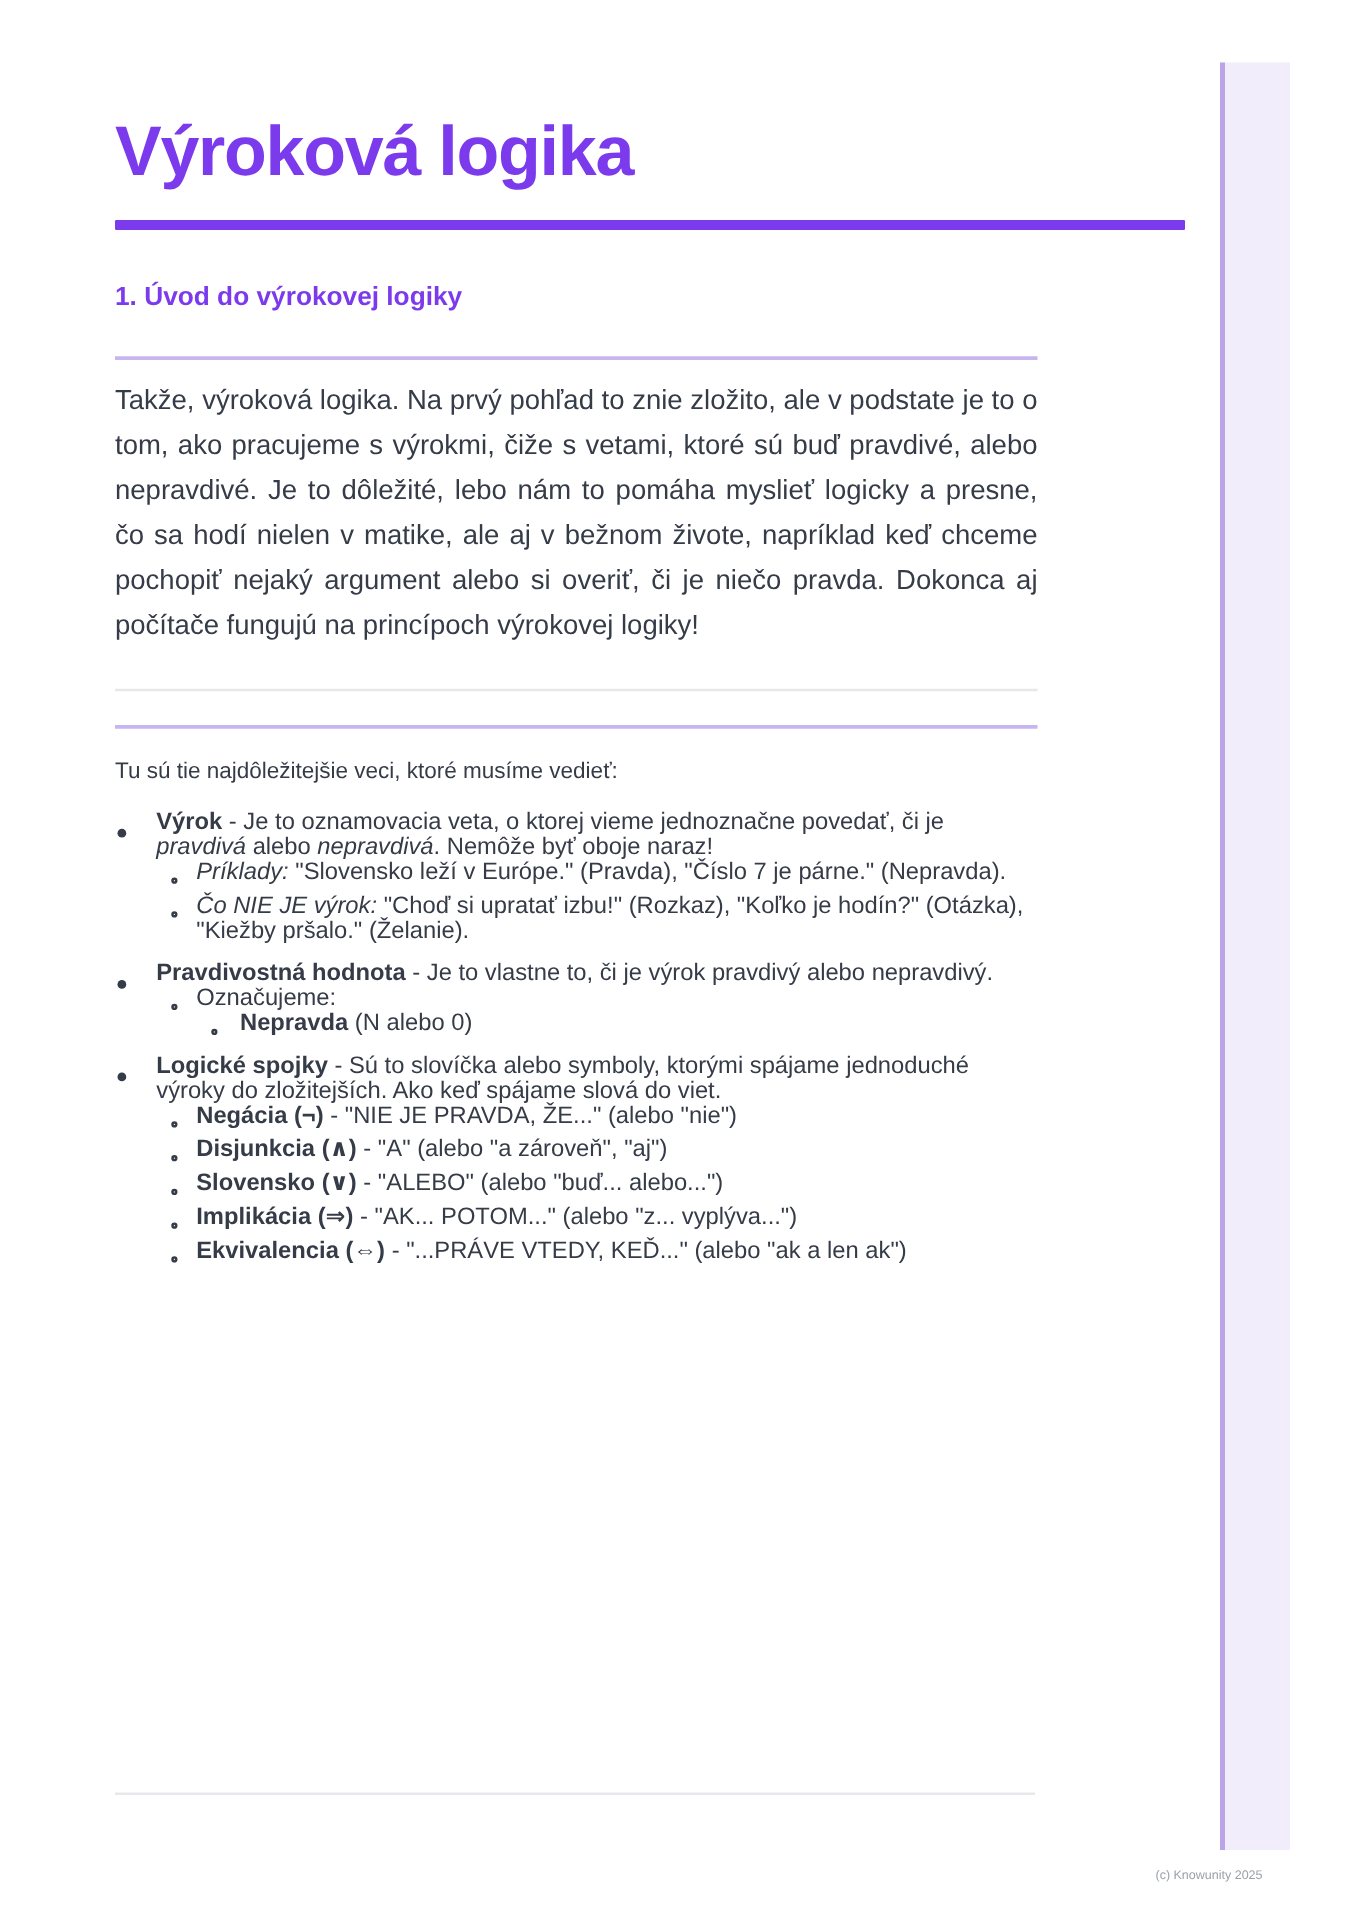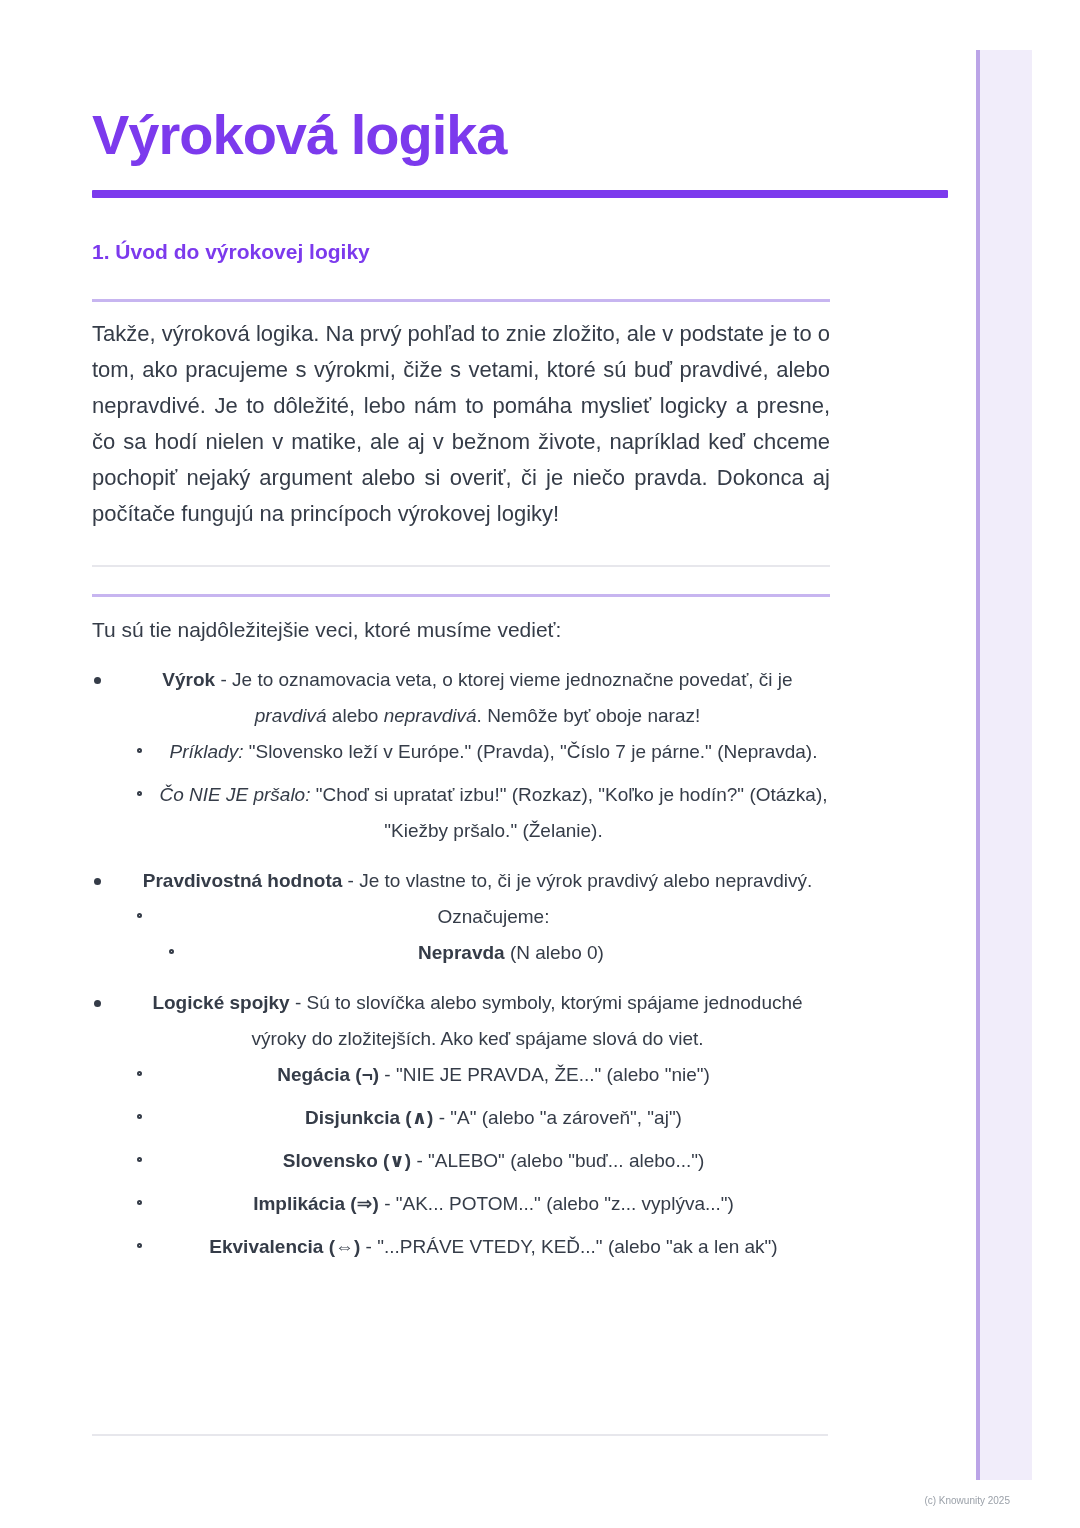--- a/index.html
+++ b/index.html
@@ -16,21 +16,21 @@
   body{
     width:1080px;height:1528px;
     background:#ffffff;
     position:relative;
     overflow:hidden;
     font-family:"Liberation Sans","DejaVu Sans",sans-serif;
     color:var(--text);
   }
   .content{
     position:absolute;
-    left:92px;top:14px;
+    left:92px;top:0;
     width:738px;
   }
   h1.page-title{
     margin:90px 0 0 0;
     font-size:56px;
     line-height:62px;
     font-weight:700;
     letter-spacing:-1px;
     color:var(--accent);
   }
@@ -55,31 +55,31 @@
     background:var(--accent-light);
   }
   p.body-par{
     margin:14px 0 0 0;
     font-size:22px;
     line-height:36px;
     text-align:justify;
   }
   p.lead{
     margin:15px 0 0 0;
-    font-size:21px;
+    font-size:18px;
     line-height:36px;
   }
   hr.divider{
     border:none;
     border-top:2px solid var(--divider);
     margin:33px 0 0 0;
     width:738px;
   }
   ul{list-style:none;margin:0;padding:0;}
-  ul.l1{margin-top:5px;font-size:19px;line-height:36px;text-align:center;}
+  ul.l1{margin-top:5px;font-size:19px;line-height:20px;}
   ul.l1 > li{position:relative;padding-left:33px;margin-top:14px;}
   ul.l2 > li{position:relative;padding-left:32px;margin-top:7px;}
   ul.l3 > li{position:relative;padding-left:35px;margin-top:8px;}
   ul.l2 > li:first-child,ul.l3 > li:first-child{margin-top:0;}
   .m1{
     position:absolute;left:2px;top:15px;
     width:7px;height:7px;border-radius:50%;
     background:var(--text);
   }
   .m2{
@@ -141,21 +141,21 @@
       <li>
         <span class="m1"></span>
         <span class="li-text"><span class="b">Výrok</span><span> - Je to oznamovacia veta, o ktorej vieme jednoznačne povedať, či je </span><span class="i">pravdivá</span><span> alebo </span><span class="i">nepravdivá</span><span>. Nemôže byť oboje naraz!</span></span>
         <ul class="l2">
           <li>
             <span class="m2"></span>
             <span class="li-text"><span class="i">Príklady:</span><span> "Slovensko leží v Európe." (Pravda), "Číslo 7 je párne." (Nepravda).</span></span>
           </li>
           <li>
             <span class="m2"></span>
-            <span class="li-text"><span class="i">Čo NIE JE pršalo:</span><span> "Choď si upratať izbu!" (Rozkaz), "Koľko je hodín?" (Otázka), "Kiežby pršalo." (Želanie).</span></span>
+            <span class="li-text"><span class="i">Čo NIE JE výrok:</span><span> "Choď si upratať izbu!" (Rozkaz), "Koľko je hodín?" (Otázka), "Kiežby pršalo." (Želanie).</span></span>
           </li>
         </ul>
       </li>
 
       <li>
         <span class="m1"></span>
         <span class="li-text"><span class="b">Pravdivostná hodnota</span><span> - Je to vlastne to, či je výrok pravdivý alebo nepravdivý.</span></span>
         <ul class="l2">
           <li>
             <span class="m2"></span>

